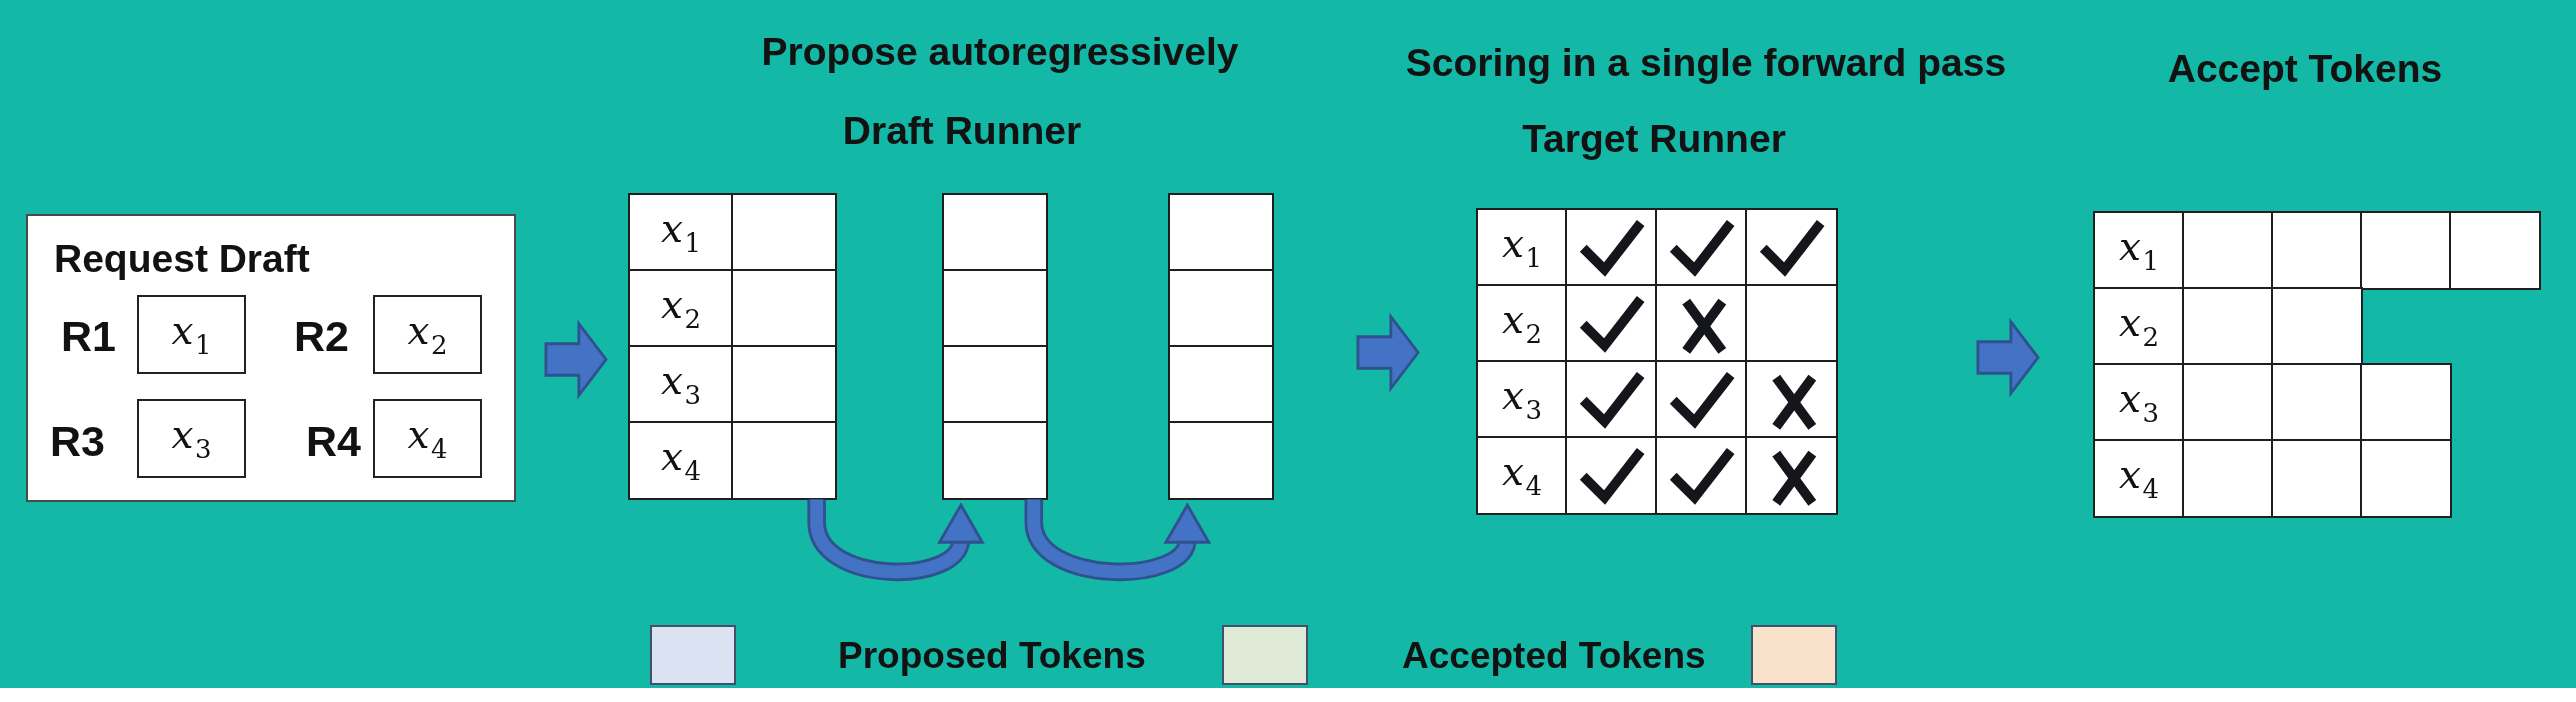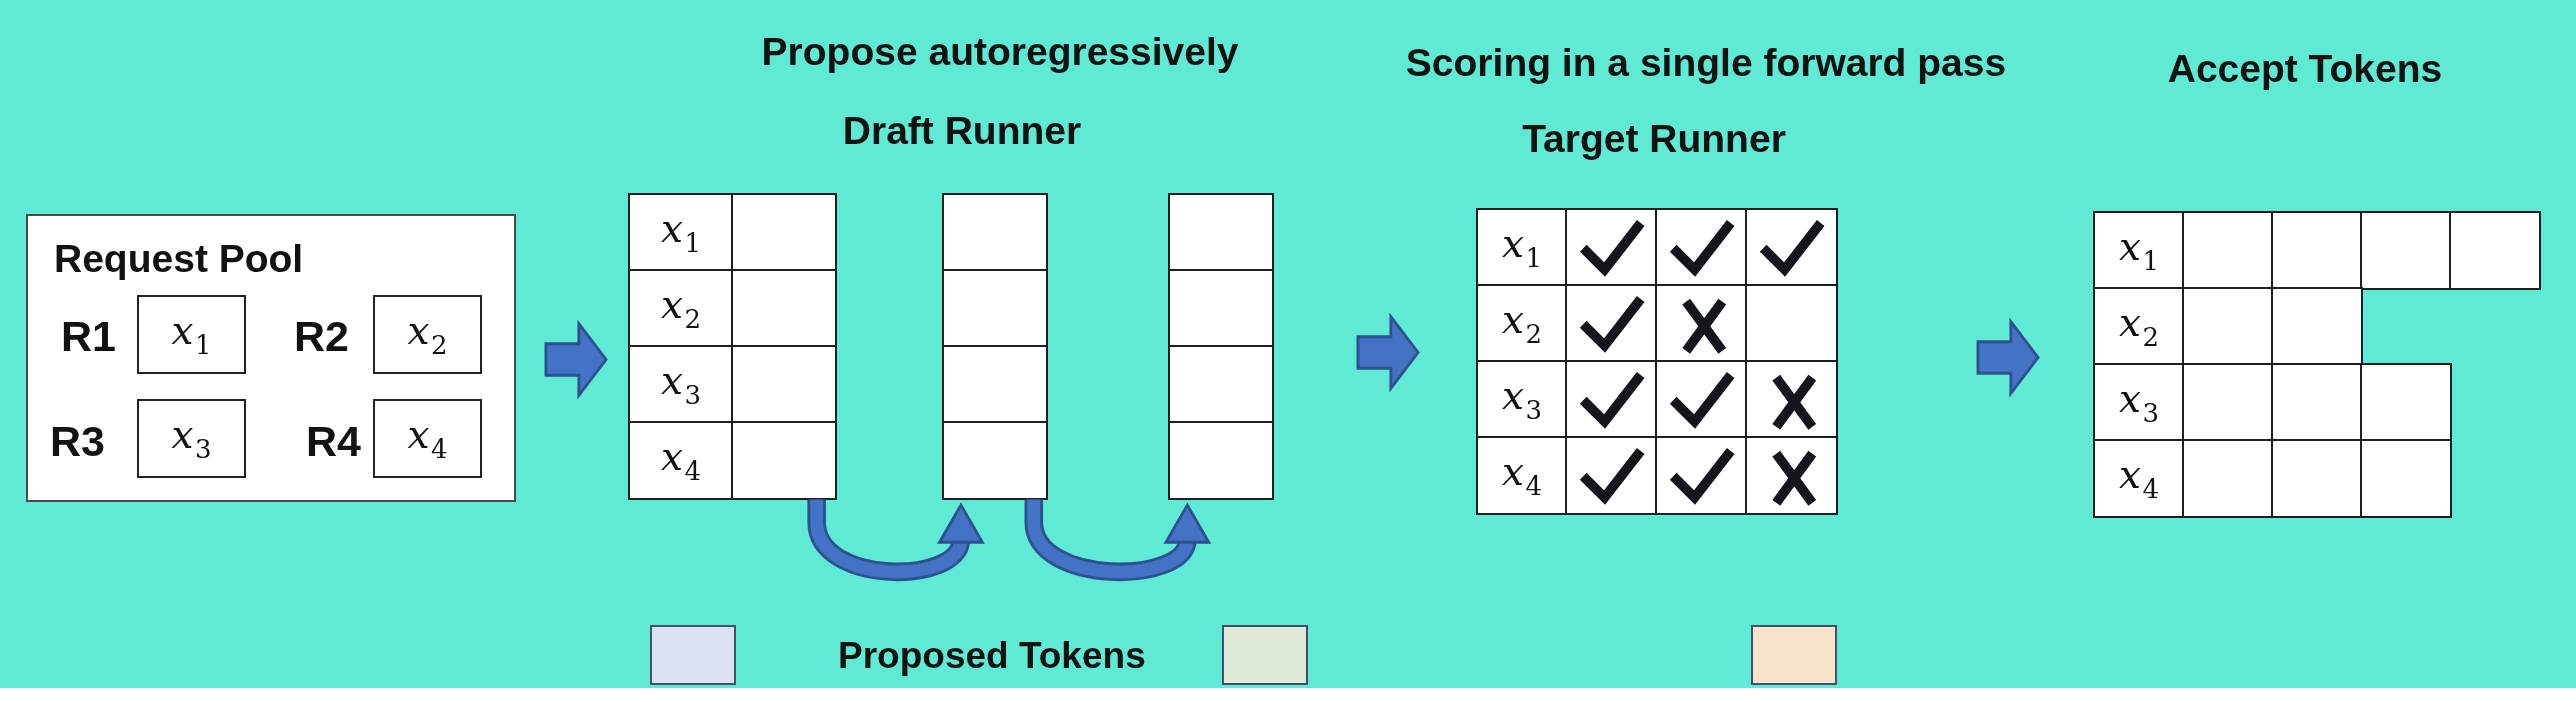--- a/index.html
+++ b/index.html
@@ -1,19 +1,19 @@
 <!DOCTYPE html>
 <html style="--proposed: #dbe3f2; --accepted: #dfead6; --bonus: #f9e2cb; --grid-border: #1f1f1f; --swatch-border: #44506b; --text: #111111;font-size:11.4px"><head>
 <meta charset="utf-8">
 <style>
   html,body{margin:0;padding:0;background:#ffffff;}
   #canvas{
     position:relative;
     width:2576px;height:688px;
-    background:#5eead4;
+    background:#14b8a6;
     font-family:"Liberation Sans",sans-serif;
     color:var(--text,#111);
     overflow:hidden;
   }
   .title{
     position:absolute;
     transform:translateX(-50%);
     font-size:39px;font-weight:600;letter-spacing:0px;
     white-space:nowrap;color:#121212;
   }
@@ -78,21 +78,21 @@
 
 <div id="canvas">
 
   <div class="title" style="left:1000px;top:30px">Propose autoregressively</div>
   <div class="title" style="left:1706px;top:41px">Scoring in a single forward pass</div>
   <div class="title" style="left:962px;top:109px">Draft Runner</div>
   <div class="title" style="left:1654px;top:117px">Target Runner</div>
   <div class="title" style="left:2305px;top:47px">Accept Tokens</div>
 
   <div id="request-pool">
-    <div class="pool-title">Request Pool</div>
+    <div class="pool-title">Request Draft</div>
 
     <div class="req-label" style="left:33px;top:96px">R1</div>
     <div class="token-box" style="left:109px;top:79px">
       <span class="var"><span>x</span><sub>1</sub></span>
     </div>
 
     <div class="req-label" style="left:266px;top:96px">R2</div>
     <div class="token-box" style="left:345px;top:79px">
       <span class="var"><span>x</span><sub>2</sub></span>
     </div>
@@ -300,17 +300,18 @@
         <div class="cell w-accept fill-accepted"></div>
         <div class="cell w-accept fill-accepted"></div>
         <div class="cell w-accept fill-bonus"></div>
       </div>
     </div>
 
   <div class="legend-swatch fill-proposed" style="left:650px"></div>
   <div class="legend-label" style="left:801px">Proposed Tokens</div>
 
   <div class="legend-swatch fill-accepted" style="left:1222px"></div>
+  <div class="legend-label" style="left:1365px">Accepted Tokens</div>
 
   <div class="legend-swatch fill-bonus" style="left:1751px"></div>
 
 </div>
 
 
 </body></html>

